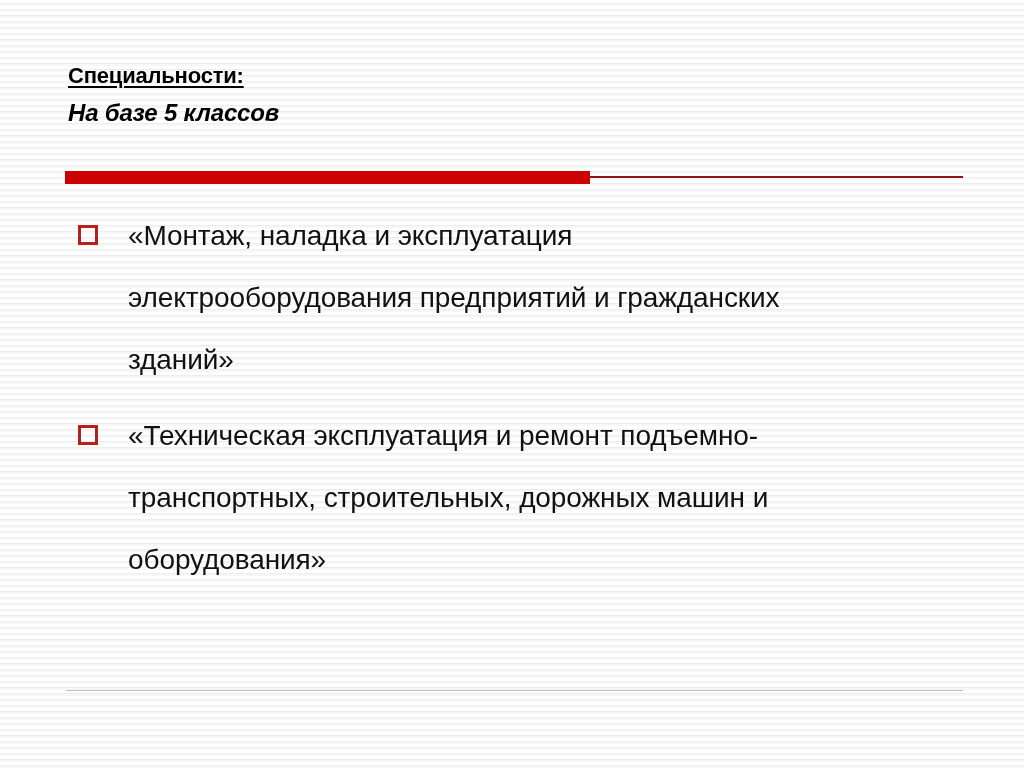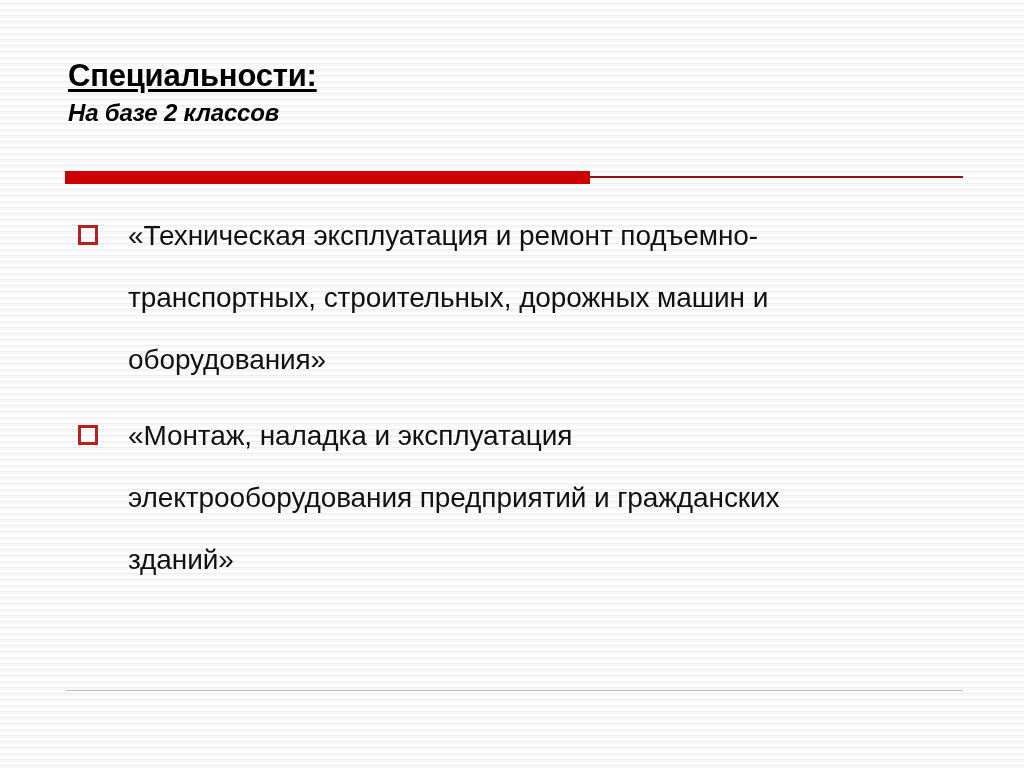--- a/index.html
+++ b/index.html
@@ -33,21 +33,21 @@
 
   
   .header {
     position: absolute;
     left: 68px;
     top: 58px;
     width: 910px;
   }
 
   .slide-title {
-    font-size: 31px;
+    font-size: 22px;
     font-weight: bold;
     color: #000000;
     text-decoration: underline;
     text-underline-offset: 3px;
     line-height: 36px;
     letter-spacing: -0.2px;
     white-space: nowrap;
   }
 
   .subtitle-line {
@@ -130,38 +130,38 @@
     background: #c9b9b6;
   }
 </style>
 </head>
 <body>
 
 <div class="slide">
 
   <div class="header">
     <div class="slide-title">Специальности:</div>
-    <div class="subtitle-line first">На базе 2 классов</div>
+    <div class="subtitle-line first">На базе 5 классов</div>
   </div>
 
   <div class="divider">
     <div class="thin-rule"></div>
     <div class="thick-bar"></div>
   </div>
 
   <div class="bullets">
 
     <div class="bullet-row">
       <span class="bullet-marker"></span>
-      <span class="bullet-text">«Техническая эксплуатация и ремонт подъемно-транспортных, строительных, дорожных машин и оборудования»</span>
+      <span class="bullet-text">«Монтаж, наладка и эксплуатация электрооборудования предприятий и гражданских зданий»</span>
     </div>
 
     <div class="bullet-row">
       <span class="bullet-marker"></span>
-      <span class="bullet-text">«Монтаж, наладка и эксплуатация электрооборудования предприятий и гражданских зданий»</span>
+      <span class="bullet-text">«Техническая эксплуатация и ремонт подъемно-транспортных, строительных, дорожных машин и оборудования»</span>
     </div>
 
 
   </div>
 
   <div class="bottom-rule"></div>
 
 </div>
 
 </body></html>

